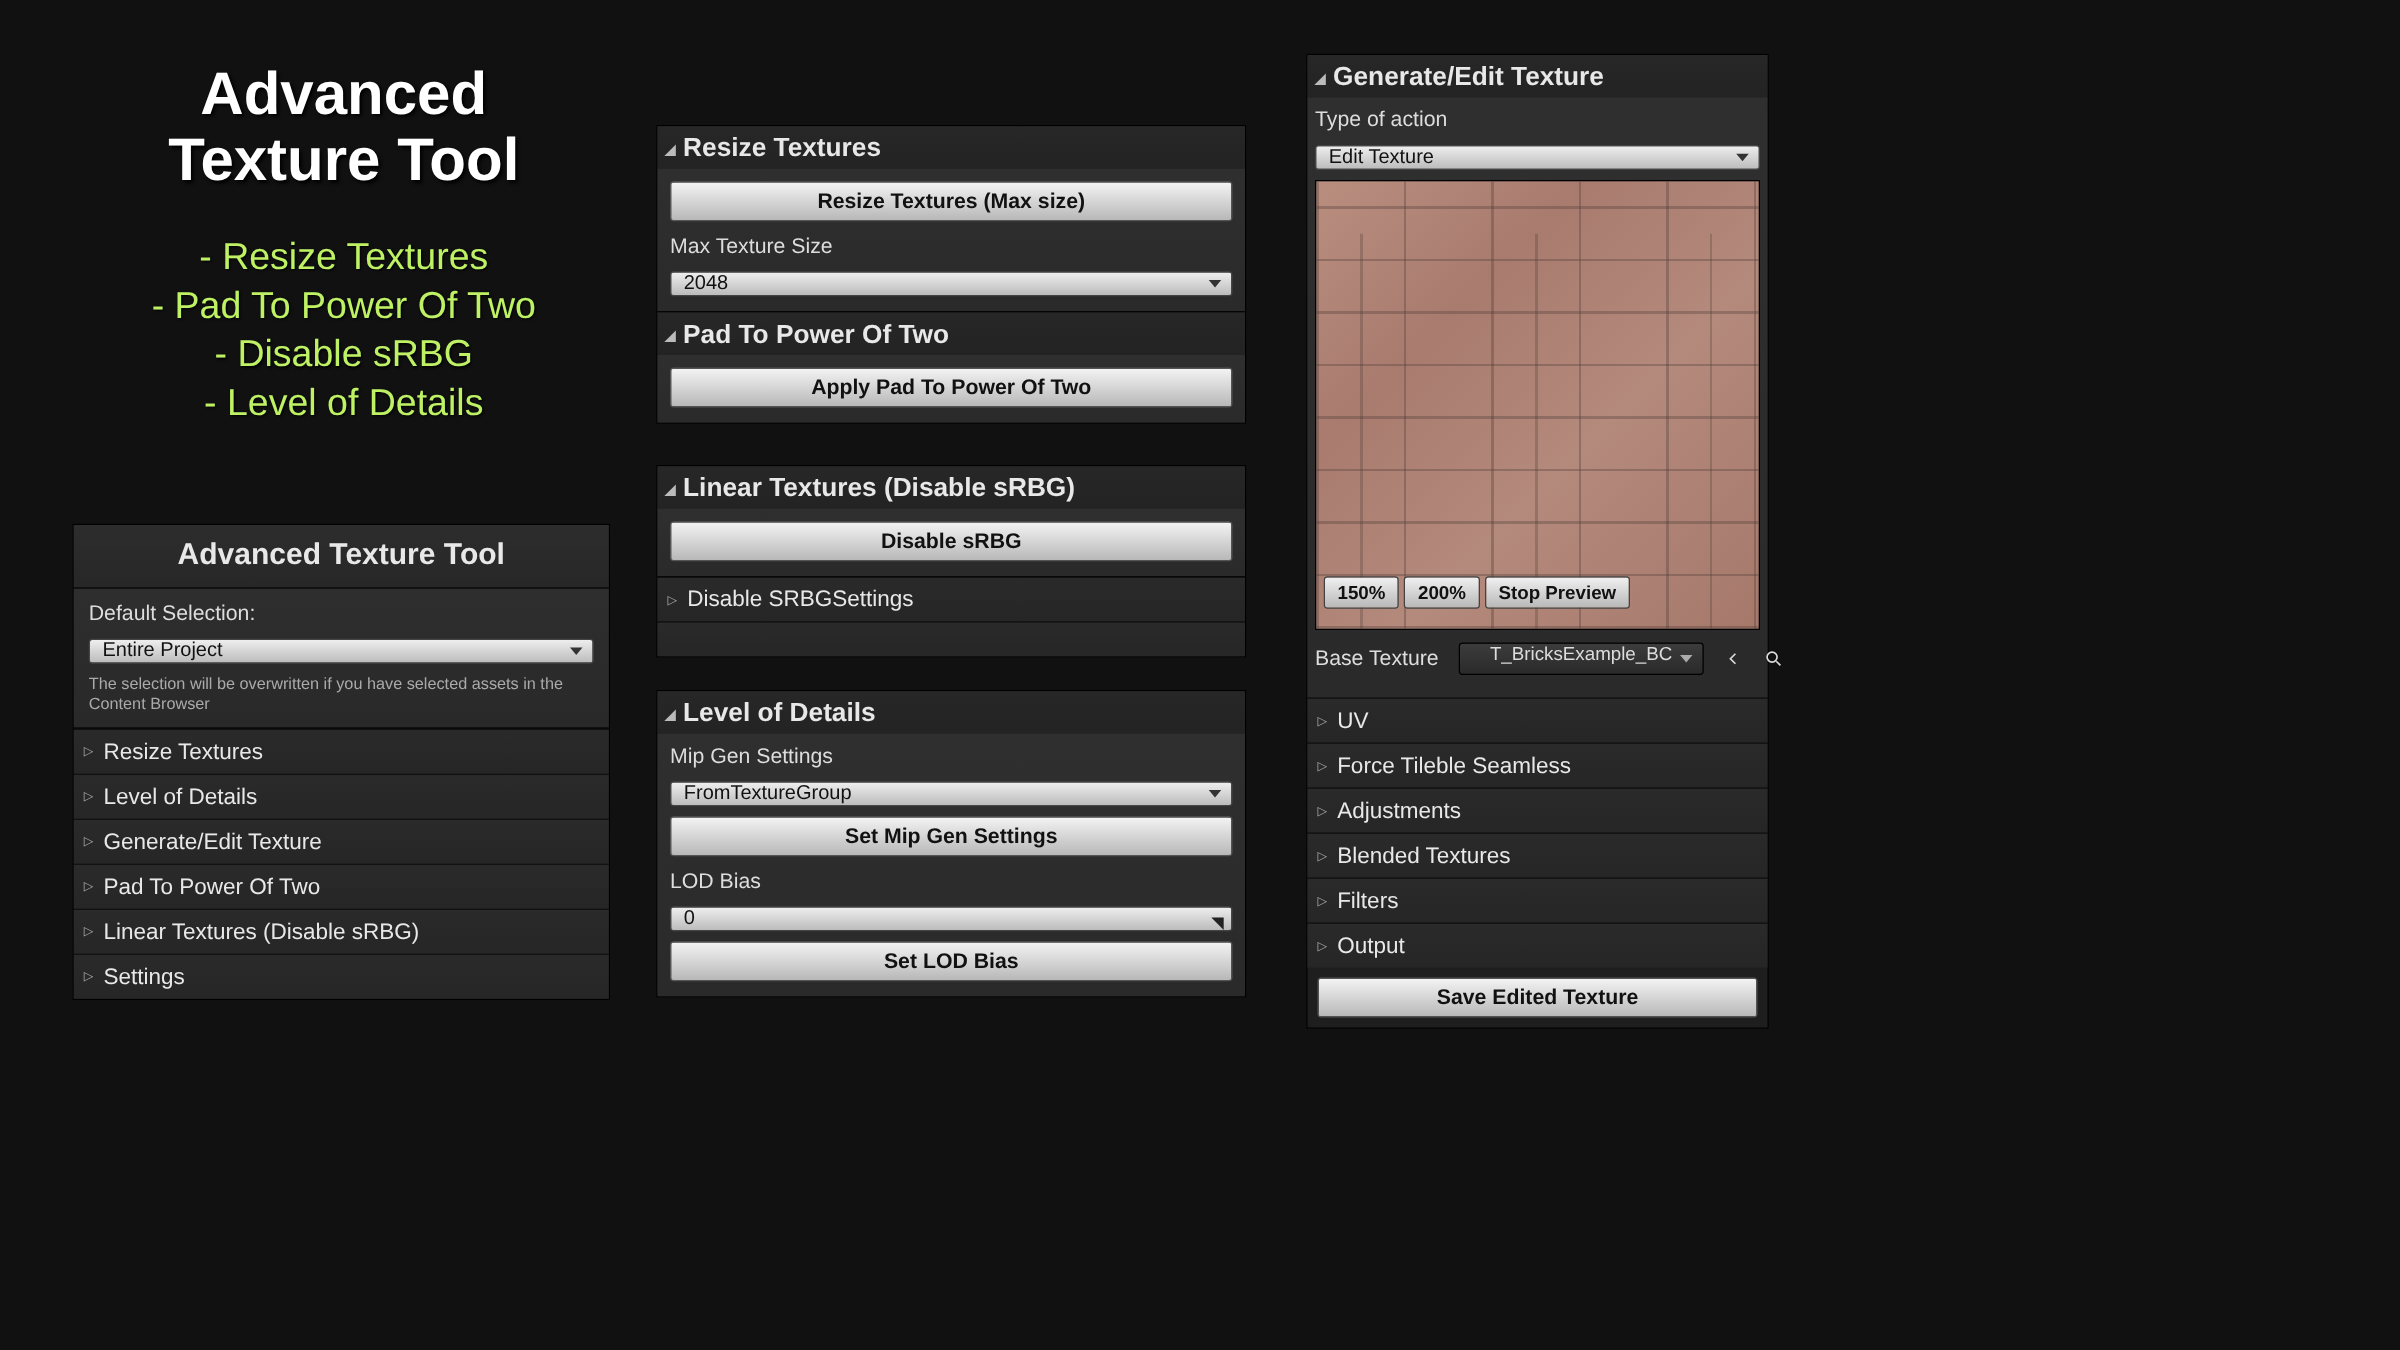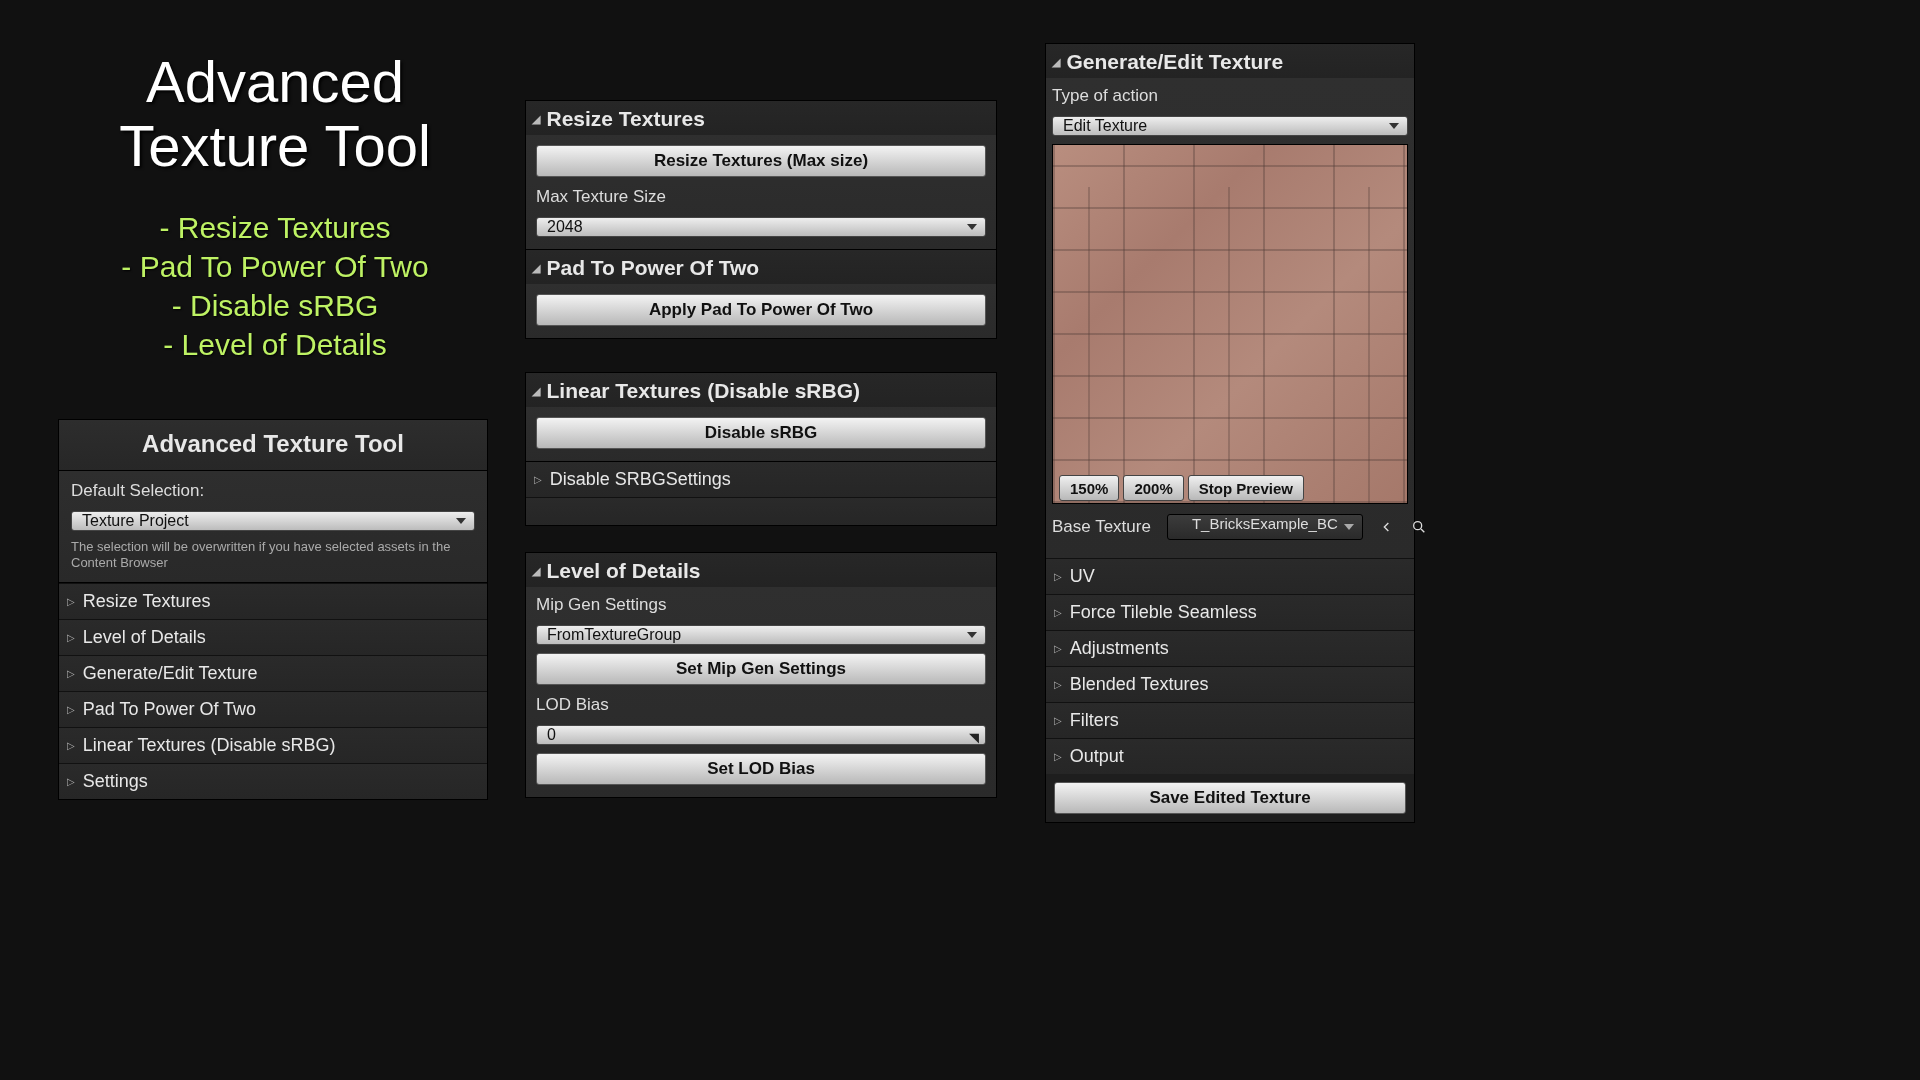--- a/index.html
+++ b/index.html
@@ -13,22 +13,22 @@
   position: relative;
 }
 .hero-title {
   position: absolute;
   left: 60px;
   top: 50px;
   width: 430px;
   text-align: center;
 }
 .hero-title h1 {
-  font-size: 58px;
-  font-weight: 400;
+  font-size: 48px;
+  font-weight: 700;
   line-height: 1.1;
   color: #fff;
   text-shadow: 2px 2px 3px rgba(0,0,0,0.9);
 }
 .hero-bullets {
   margin-top: 30px;
   font-size: 30px;
   font-weight: 400;
   line-height: 1.3;
   color: #bef264;
@@ -191,21 +191,21 @@
 }
 .brick-grid::after{
   content:"";
   position:absolute;inset:0;
   background: repeating-linear-gradient(90deg, transparent 0 35px, rgba(80,60,55,0.3) 35px 37px, transparent 37px 140px);
   transform: translateY(42px);
 }
 .preview-ctrls {
   position: absolute;
   left: 6px;
-  bottom: 2px;
+  bottom: 16px;
   display: flex;
   gap: 4px;
   align-items: flex-end;
 }
 .mini-btn {
   height: 26px;
   padding: 0 10px;
   background: linear-gradient(#f0f0f0,#b8b8b8);
   border: 1px solid #444;
   border-radius: 3px;
@@ -258,21 +258,21 @@
     <div>- Level of Details</div>
   </div>
 </div>
 
 <div class="panel" id="left-tool">
   <div class="title-bar">Advanced Texture Tool</div>
   <div class="top-block">
     <div class="frow">
       <span class="flabel">Default Selection:</span>
       <div class="dropdown">
-        <span>Texture Project</span>
+        <span>Entire Project</span>
       </div>
     </div>
     <div class="hint">The selection will be overwritten if you have selected assets in the Content Browser</div>
   </div>
   <div class="collapse-row">
       <span class="tri">▷</span>
       <span>Resize Textures</span>
     </div>
   <div class="collapse-row">
       <span class="tri">▷</span>

